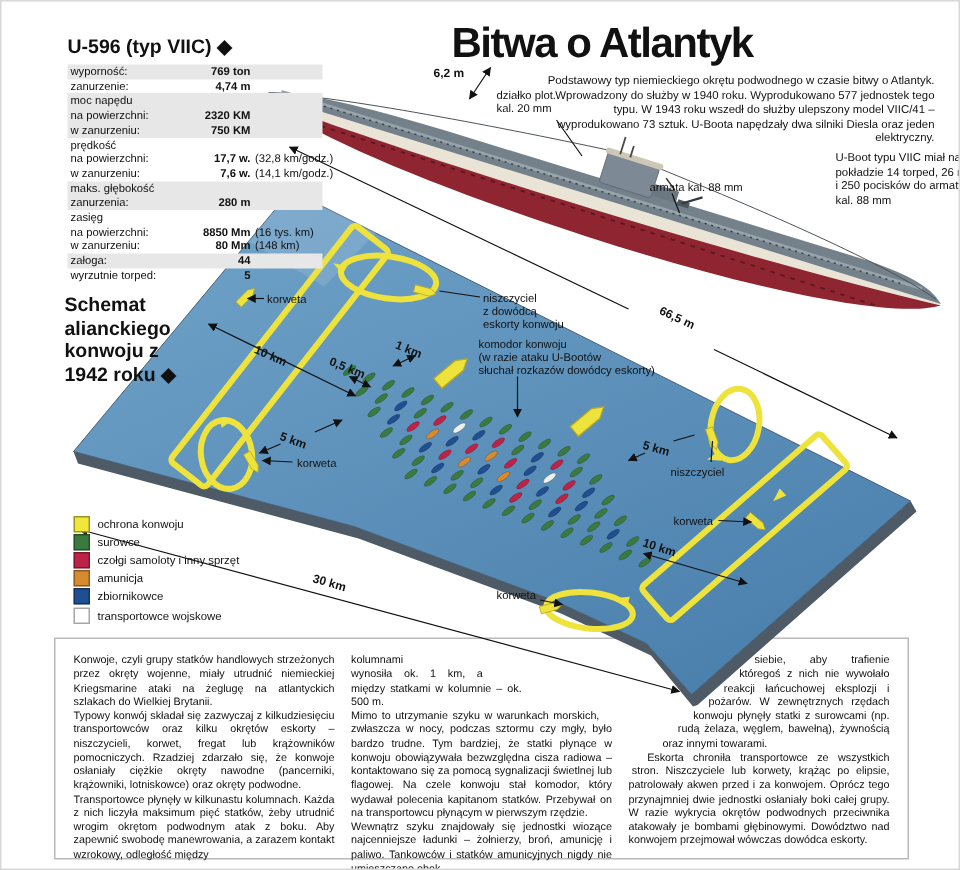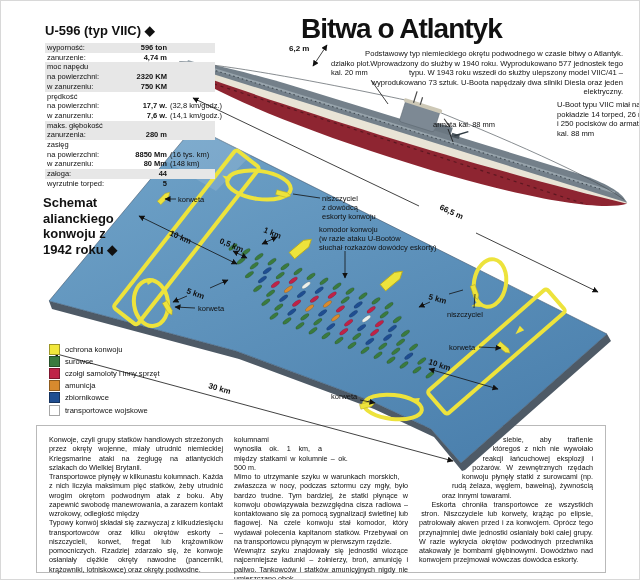--- a/index.html
+++ b/index.html
@@ -39,22 +39,22 @@
   .ddim{font-size:8px;font-weight:bold;fill:#111;}
 </style>
 </head>
 <body>
 
 <div class="page">
 
   <div class="layer article">
     <div class="col col1">
         <p>Konwoje, czyli grupy statków handlowych strzeżonych przez okręty wojenne, miały utrudnić niemieckiej Kriegsmarine ataki na żeglugę na atlantyckich szlakach do Wielkiej Brytanii.</p>
+        <p>Typowy konwój składał się zazwyczaj z kilkudziesięciu transportowców oraz kilku okrętów eskorty – niszczycieli, korwet, fregat lub krążowników pomocniczych. Rzadziej zdarzało się, że konwoje osłaniały ciężkie okręty nawodne (pancerniki, krążowniki, lotniskowce) oraz okręty podwodne.</p>
         <p>Transportowce płynęły w kilkunastu kolumnach. Każda z nich liczyła maksimum pięć statków, żeby utrudnić wrogim okrętom podwodnym atak z boku. Aby zapewnić swobodę manewrowania, a zarazem kontakt wzrokowy, odległość między</p>
-        <p>Typowy konwój składał się zazwyczaj z kilkudziesięciu transportowców oraz kilku okrętów eskorty – niszczycieli, korwet, fregat lub krążowników pomocniczych. Rzadziej zdarzało się, że konwoje osłaniały ciężkie okręty nawodne (pancerniki, krążowniki, lotniskowce) oraz okręty podwodne.</p>
       </div>
     <div class="col col2">
         <p>kolumnami wynosiła ok. 1 km, a między statkami w kolumnie – ok. 500 m.</p>
         <p>Mimo to utrzymanie szyku w warunkach morskich, zwłaszcza w nocy, podczas sztormu czy mgły, było bardzo trudne. Tym bardziej, że statki płynące w konwoju obowiązywała bezwzględna cisza radiowa – kontaktowano się za pomocą sygnalizacji świetlnej lub flagowej. Na czele konwoju stał komodor, który wydawał polecenia kapitanom statków. Przebywał on na transportowcu płynącym w pierwszym rzędzie.</p>
         <p>Wewnątrz szyku znajdowały się jednostki wiozące najcenniejsze ładunki – żołnierzy, broń, amunicję i paliwo. Tankowców i statków amunicyjnych nigdy nie umieszczano obok</p>
       </div>
     <div class="col col3">
         <p>siebie, aby trafienie któregoś z nich nie wywołało reakcji łańcuchowej eksplozji i pożarów. W zewnętrznych rzędach konwoju płynęły statki z surowcami (np. rudą żelaza, węglem, bawełną), żywnością oraz innymi towarami.</p>
         <p>Eskorta chroniła transportowce ze wszystkich stron. Niszczyciele lub korwety, krążąc po elipsie, patrolowały akwen przed i za konwojem. Oprócz tego przynajmniej dwie jednostki osłaniały boki całej grupy. W razie wykrycia okrętów podwodnych przeciwnika atakowały je bombami głębinowymi. Dowództwo nad konwojem przejmował wówczas dowódca eskorty.</p>
       </div>
@@ -240,21 +240,21 @@
 
   <div class="layer title">Bitwa o Atlantyk</div>
   <div class="layer intro">Podstawowy typ niemieckiego okrętu podwodnego w czasie bitwy o Atlantyk. Wprowadzony do służby w 1940 roku. Wyprodukowano 577 jednostek tego typu. W 1943 roku wszedł do służby ulepszony model VIIC/41 – wyprodukowano 73 sztuk. U-Boota napędzały dwa silniki Diesla oraz jeden elektryczny.</div>
   <div class="layer armnote">U-Boot typu VIIC miał na pokładzie 14 torped, 26 min i 250 pocisków do armaty kal. 88 mm</div>
 
   <div class="layer specs">
     <div class="specs-title">U-596 (typ VIIC) ◆</div>
     <div>
         <div class="spec-row shade">
           <span class="spec-label">wyporność:</span>
-          <span class="spec-value">596 ton</span>
+          <span class="spec-value">769 ton</span>
           <span class="spec-note"></span>
         </div>
         <div class="spec-row">
           <span class="spec-label">zanurzenie:</span>
           <span class="spec-value">4,74 m</span>
           <span class="spec-note"></span>
         </div>
         <div class="spec-row shade">
           <span class="spec-label head">moc napędu</span>
         </div>

